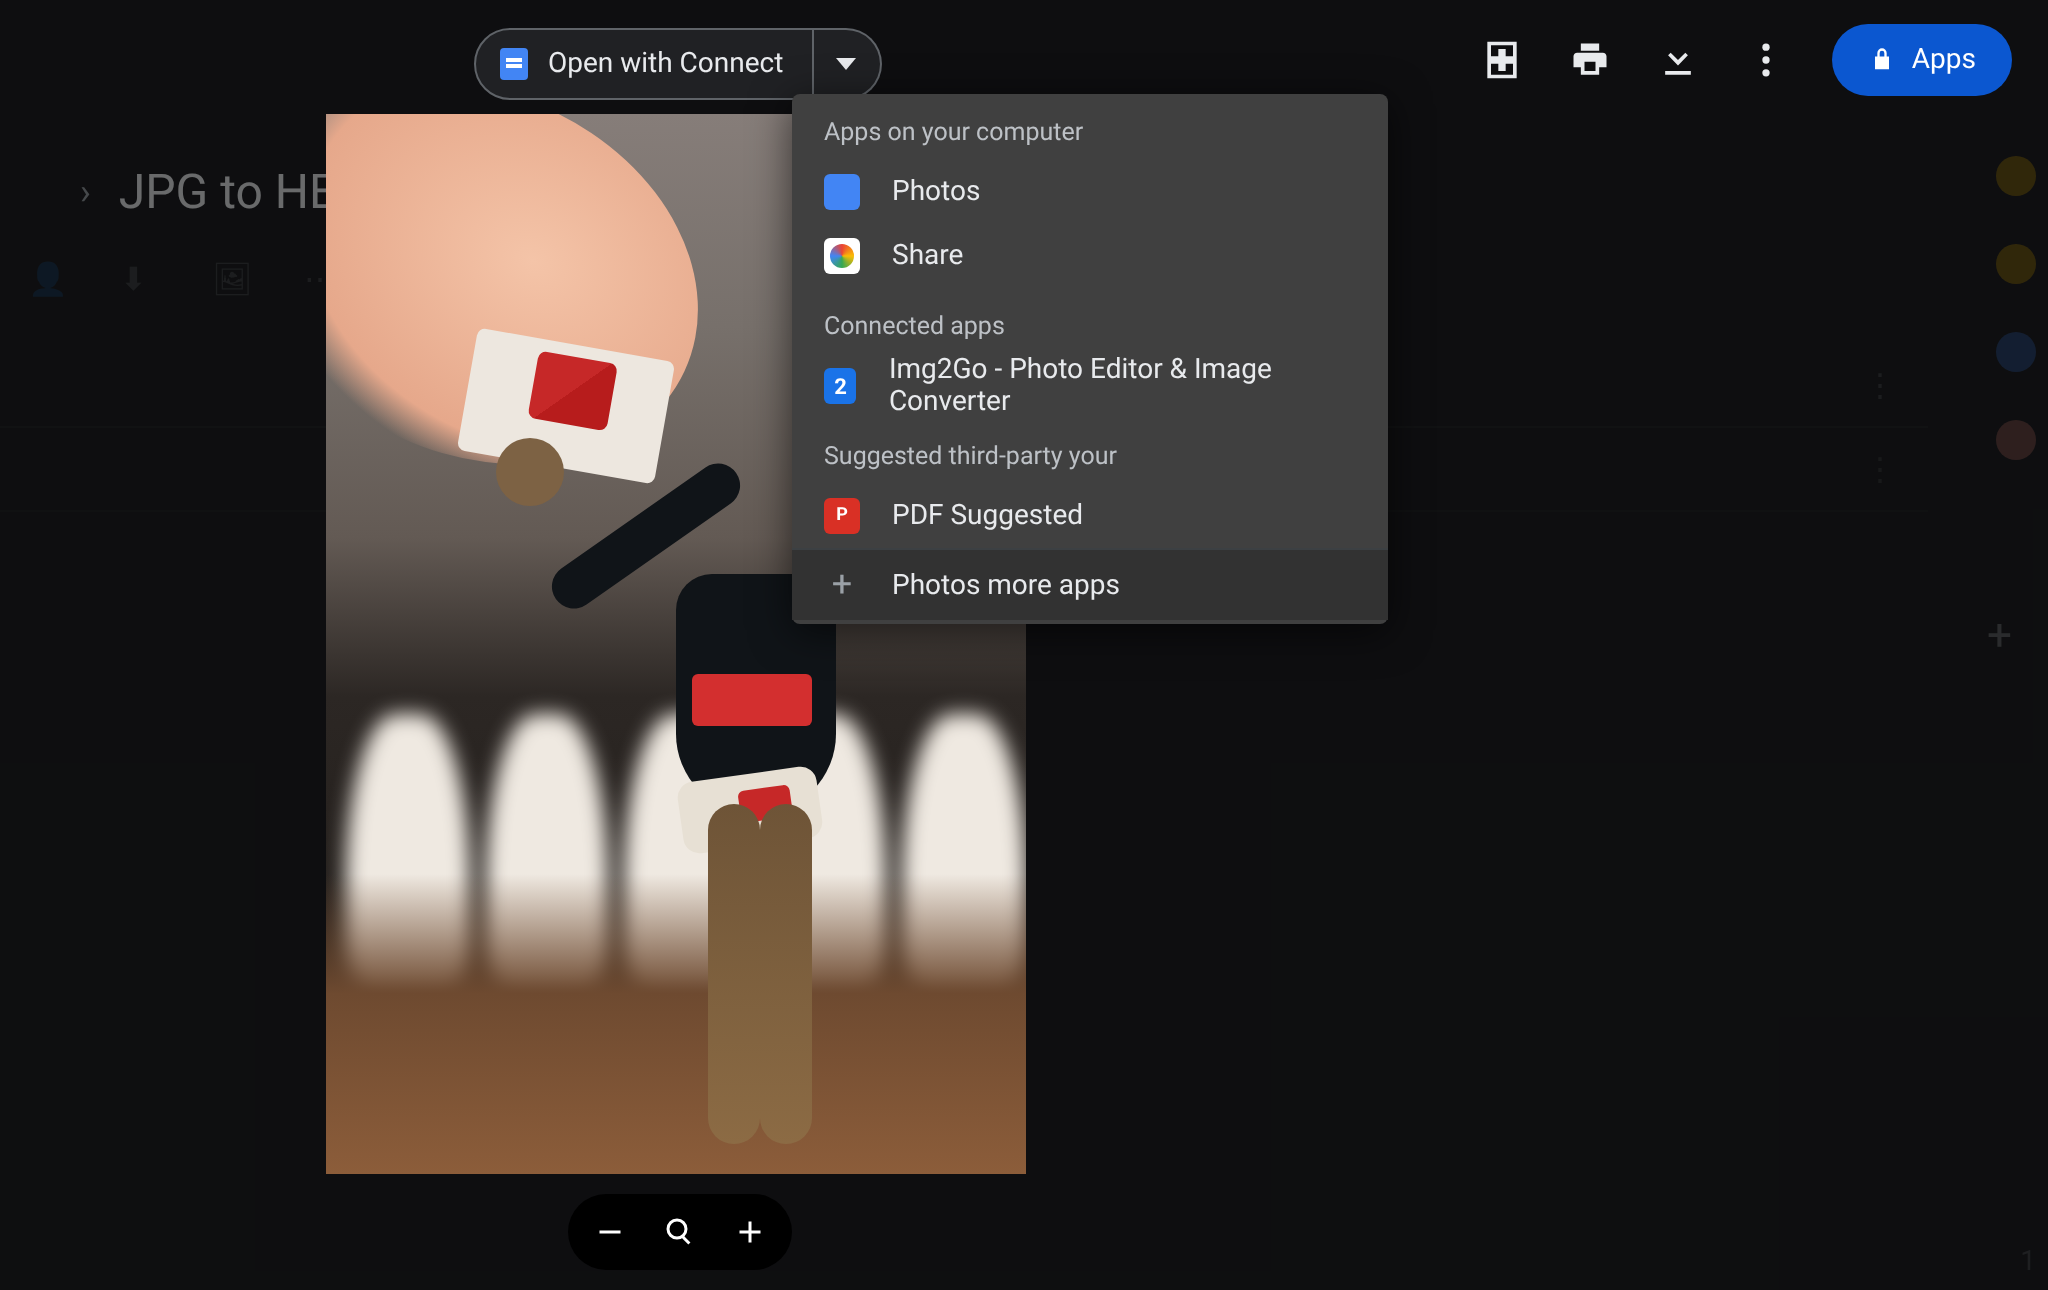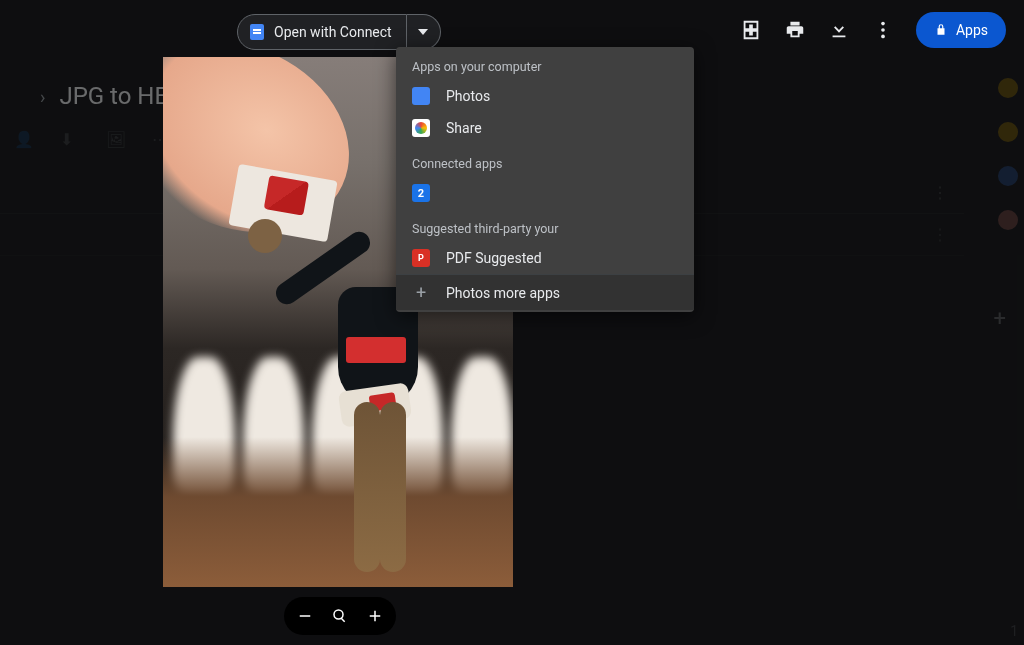--- a/index.html
+++ b/index.html
@@ -217,20 +217,21 @@
     <span>Photos</span>
   </div>
   <div class="menu-item">
     <span class="mi-ico ico-paint"></span>
     <span>Share</span>
   </div>
 
   <div class="menu-section-title">Connected apps</div>
   <div class="menu-item">
     <span class="mi-ico ico-img2go">2</span>
+    <span>Img2Go - Photo Editor &amp; Image Converter</span>
   </div>
 
   <div class="menu-section-title">Suggested third-party your</div>
   <div class="menu-item">
     <span class="mi-ico ico-pdf">P</span>
     <span>PDF Suggested</span>
   </div>
   <div class="menu-item last">
     <span class="ico-plus">+</span>
     <span>Photos more apps</span>

